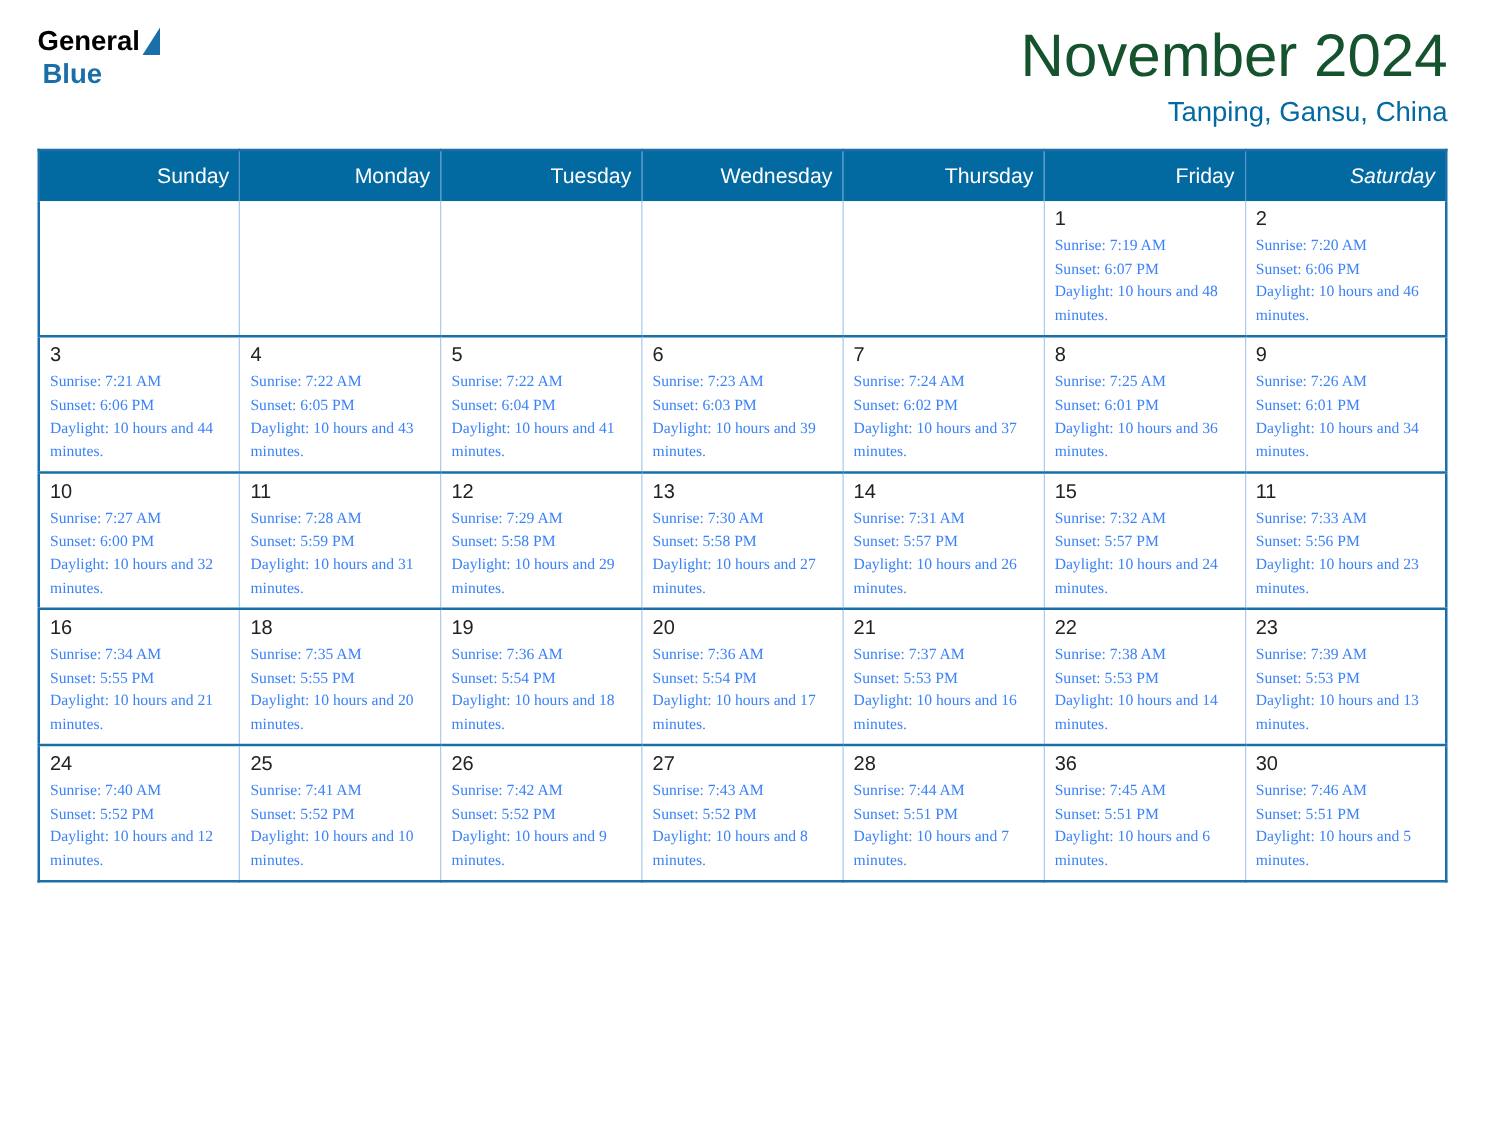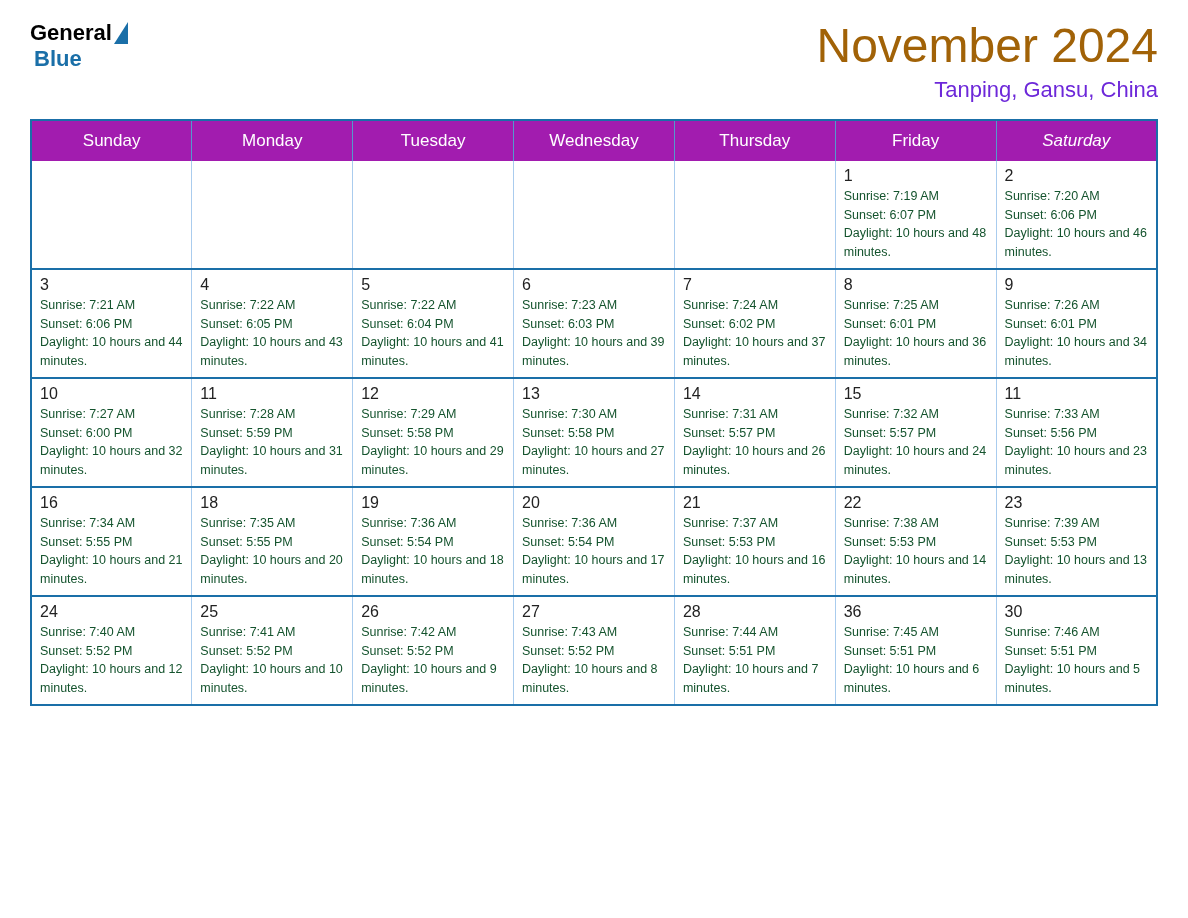--- a/index.html
+++ b/index.html
@@ -43,40 +43,40 @@
       font-weight: bold;
       color: #1a6fa8;
       margin-left: 4px;
     }
     .title-block {
       text-align: right;
     }
     .month-title {
       font-size: 48px;
       font-weight: normal;
-      color: #a16207;
+      color: #14532d;
       line-height: 1.1;
     }
     .location-title {
       font-size: 22px;
-      color: #6d28d9;
+      color: #0369a1;
       margin-top: 4px;
     }
     .calendar {
       width: 100%;
       border-collapse: collapse;
       border: 2px solid #1a6fa8;
     }
     .calendar th {
-      background: #a21caf;
+      background: #0369a1;
       color: #fff;
       font-size: 17px;
       font-weight: normal;
       padding: 10px 8px;
-      text-align: center;
+      text-align: right;
       border-right: 1px solid #5599cc;
     }
     .calendar th:last-child { border-right: none; font-style: italic; }
     .calendar td {
       vertical-align: top;
       padding: 6px 8px;
       border-right: 1px solid #aaccee;
       border-bottom: 2px solid #1a6fa8;
       width: 14.28%;
       min-height: 90px;
@@ -87,22 +87,23 @@
     .calendar tr:last-child td { border-bottom: none; }
     .day-number {
       font-size: 16px;
       font-weight: normal;
       color: #222;
       display: block;
       margin-bottom: 2px;
     }
     .day-info {
       font-size: 12.5px;
-      color: #14532d;
+      color: #3b82f6;
       line-height: 1.5;
+      font-family: Liberation Serif, serif;
     }
     .empty-cell { background: #f9f9f9; }
     .calendar tbody tr td { background: #fff; }
   </style>
 </head>
 <body>
 
 <div class="header">
   <div class="logo">
     <div class="logo-top">

